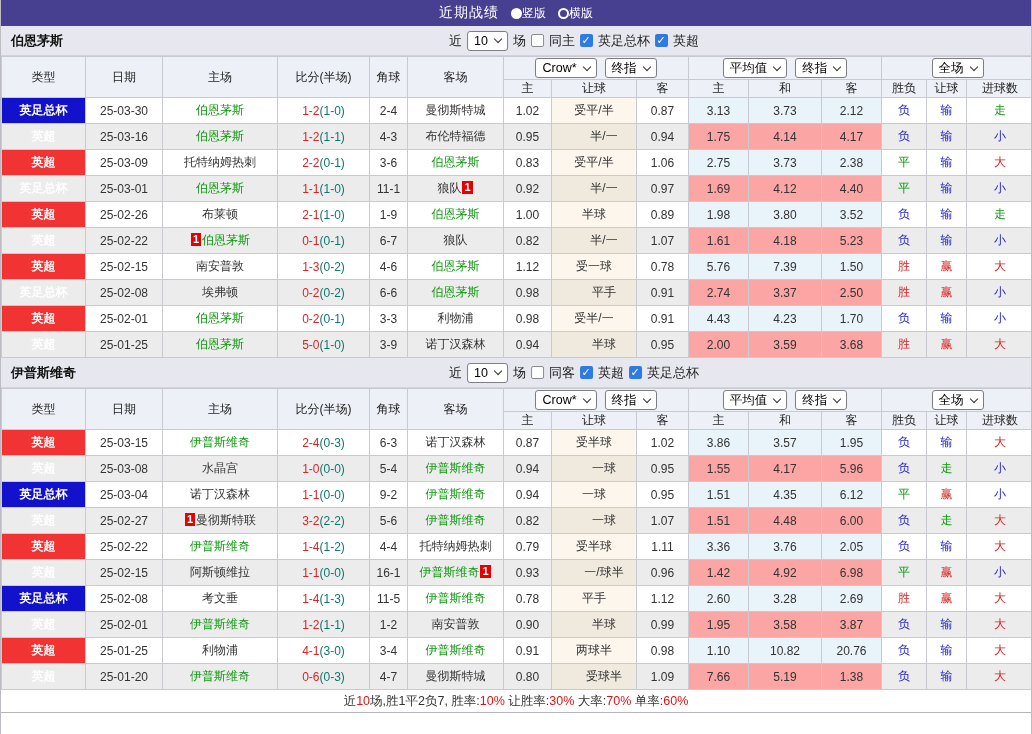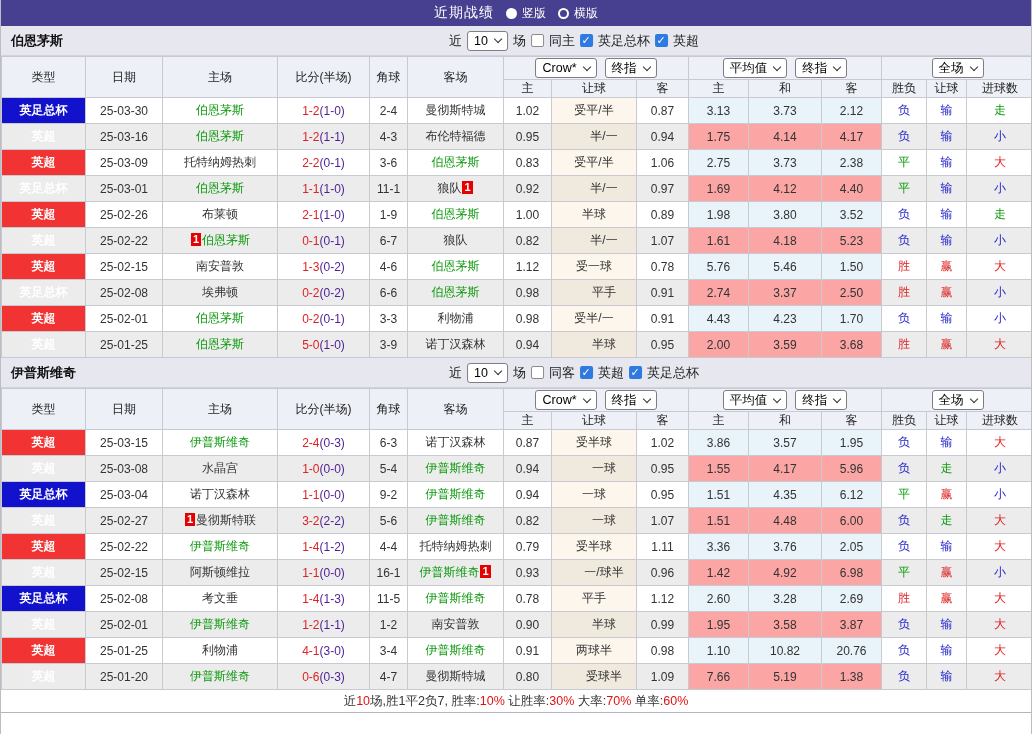--- a/index.html
+++ b/index.html
@@ -3,21 +3,21 @@
 <meta charset="utf-8">
 <style>
   * { box-sizing: border-box; }
   html,body { margin:0; padding:0; background:#fff; }
   body { font-family:"Liberation Sans","DejaVu Sans",sans-serif; }
   .page { width:1032px; height:734px; border-left:1px solid #bcbcc2; border-right:1px solid #bcbcc2; overflow:hidden; background:#fff; }
 
   
   .titlebar { height:26px; background:#473f90; display:flex; align-items:center; justify-content:center; gap:12px; color:#fff; }
   .titlebar .title { font-size:14px; font-weight:normal; letter-spacing:1px; }
-  .radio-opt { display:inline-flex; align-items:center; gap:5px; font-size:12px; cursor:pointer; }
+  .radio-opt { display:inline-flex; align-items:center; font-size:12px; cursor:pointer; }
   .radio { display:inline-block; }
   .radio.filled { width:11px; height:11px; border-radius:50%; background:#fff; }
   .radio.ring { width:11px; height:11px; border-radius:50%; border:2.5px solid #fff; background:transparent; }
 
   
   .team-bar { height:30px; background:#e7e7f0; position:relative; display:flex; align-items:center; border-bottom:1px solid #d3d3dd; }
   .team-name { font-size:13px; font-weight:bold; color:#111; padding-left:10px; }
   .filters { position:absolute; left:calc(50% + 58px); transform:translateX(-50%); display:flex; align-items:center; gap:4px; font-size:13px; color:#222; white-space:nowrap; }
   .filters .lbl { padding:0 1px; }
 
@@ -40,21 +40,21 @@
   tbody tr.even td { background:#ececec; }
   td.hcap { background:#fcf6ec; }
   tbody tr.even td.hcap { background:#f0ead e; }
   tbody tr.even td.hcap { background:#f0eade;padding-left:20px; }
   td.avg { background:#e9f3fa; }
   tbody tr.even td.avg { background:#fca5a5; }
   td.badge-blue { background:#1212cc; color:#fff; font-weight:bold; }
   td.badge-red  { background:#f13333; color:#fff; font-weight:bold; }
   .t-green { color:#0f9a0f; }
   .score-m { color:#e02222; }
-  .half { color:#4c1d95; }
+  .half { color:#0f766e; }
   .res-r { color:#dd2222; }
   .res-g { color:#0a9a0a; }
   .res-b { color:#2424cc; }
   .card { display:inline-block; background:#e60000; color:#fff; font-size:11px; font-weight:bold; line-height:13px; padding:0 2px; vertical-align:1px; margin:0 1px; }
 
   .summary { height:23px; line-height:22px; text-align:center; font-size:12.5px; color:#333; border-bottom:1px solid #b5b5bc; background:#fff; }
   .summary .seg-r { color:#e01111; }
   .summary .seg-d { color:#333; }
 </style>
 </head>
@@ -270,21 +270,21 @@
             <td class="badge-red">英超</td>
             <td>25-02-15</td>
             <td><span>南安普敦</span></td>
             <td><span class="score-m">1-3</span><span class="half">(0-2)</span></td>
             <td>4-6</td>
             <td><span class="t-green">伯恩茅斯</span></td>
             <td>1.12</td>
             <td class="hcap">受一球</td>
             <td>0.78</td>
             <td class="avg">5.76</td>
-            <td class="avg">5.46</td>
+            <td class="avg">7.39</td>
             <td class="avg">1.50</td>
             <td class="res-r">胜</td>
             <td class="res-r">赢</td>
             <td class="res-r">大</td>
           </tr>
           <tr class="even">
             <td class="badge-blue">英足总杯</td>
             <td>25-02-08</td>
             <td><span>埃弗顿</span></td>
             <td><span class="score-m">0-2</span><span class="half">(0-2)</span></td>

